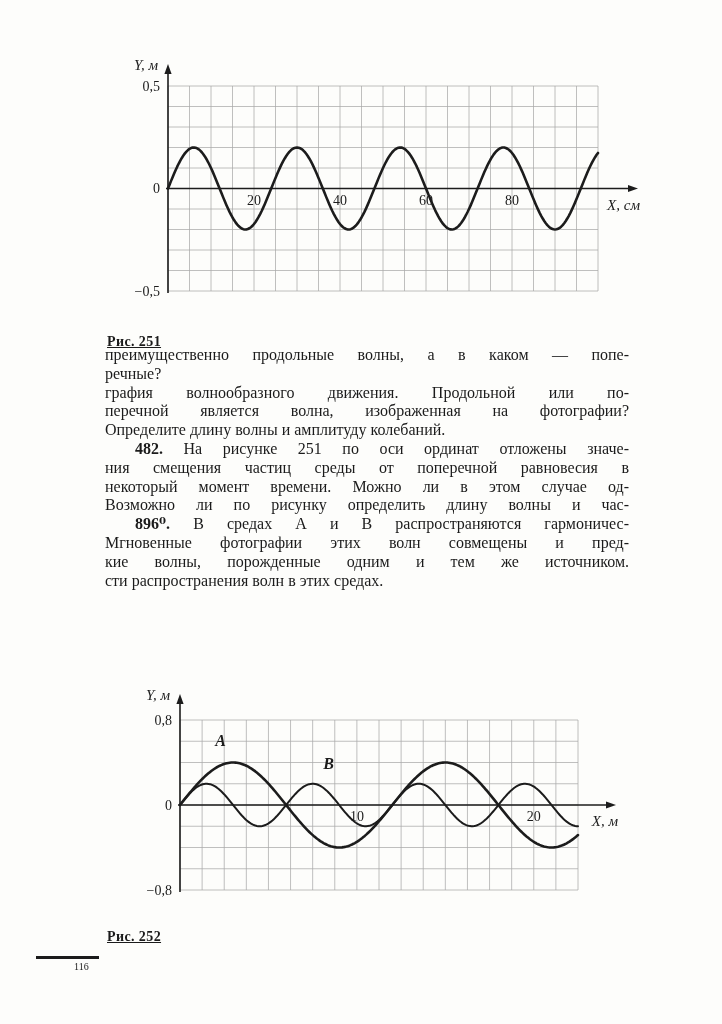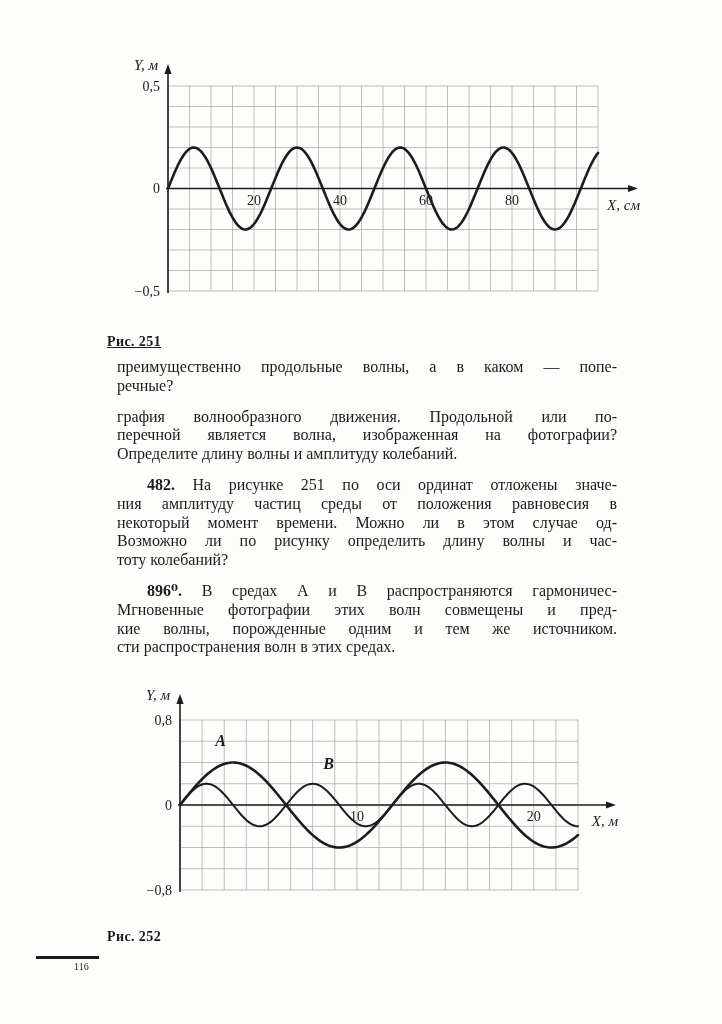--- a/index.html
+++ b/index.html
@@ -17,29 +17,29 @@
   #fig1 { left: 100px; top: 56px; }
   #fig2 { left: 100px; top: 686px; }
   svg text { font-family: "Liberation Serif", "DejaVu Serif", serif; }
   .caption {
     position: absolute;
     font-weight: bold;
     font-size: 14px;
     letter-spacing: 0.4px;
   }
   #cap1 { left: 107px; top: 334px; text-decoration: underline; }
-  #cap2 { left: 107px; top: 929px; }
+  #cap2 { left: 107px; top: 929px; text-decoration: underline; }
   #text {
     position: absolute;
     left: 105px;
     top: 346px;
     width: 524px;
     font-size: 16px;
   }
-  .para { margin: 12px; }
+  .para { margin: 0; }
   .line {
     height: 18.8px;
     line-height: 18.8px;
     text-align: justify;
     text-align-last: justify;
     white-space: normal;
   }
   .line.last { text-align-last: left; }
   .indent { text-indent: 30px; }
   .footer-rule {
@@ -129,24 +129,23 @@
         <div class="line">преимущественно продольные волны, а в каком — попе-</div>
         <div class="line last">речные?</div>
       </div>
       <div class="para">
         <div class="line">графия волнообразного движения. Продольной или по-</div>
         <div class="line">перечной является волна, изображенная на фотографии?</div>
         <div class="line last">Определите длину волны и амплитуду колебаний.</div>
       </div>
       <div class="para">
         <div class="line indent"><b>482.</b> На рисунке 251 по оси ординат отложены значе-</div>
-        <div class="line">ния амплитуду частиц среды от положения равновесия в</div>
+        <div class="line">ния смещения частиц среды от поперечной равновесия в</div>
         <div class="line">некоторый момент времени. Можно ли в этом случае од-</div>
         <div class="line">Возможно ли по рисунку определить длину волны и час-</div>
-        <div class="line last">тоту колебаний?</div>
       </div>
       <div class="para">
         <div class="line indent"><b>896⁰.</b> В средах А и В распространяются гармоничес-</div>
         <div class="line">Мгновенные фотографии этих волн совмещены и пред-</div>
         <div class="line">кие волны, порожденные одним и тем же источником.</div>
         <div class="line last">сти распространения волн в этих средах.</div>
       </div>
     </div>
 
   <div class="fig" id="fig2">

